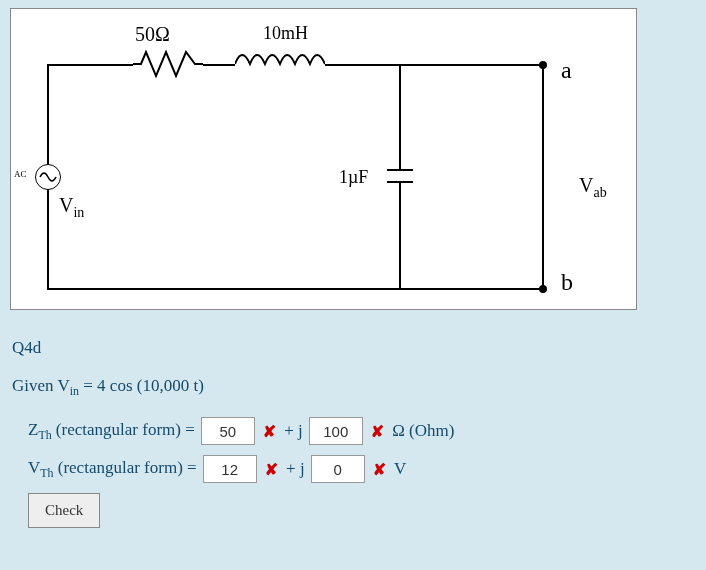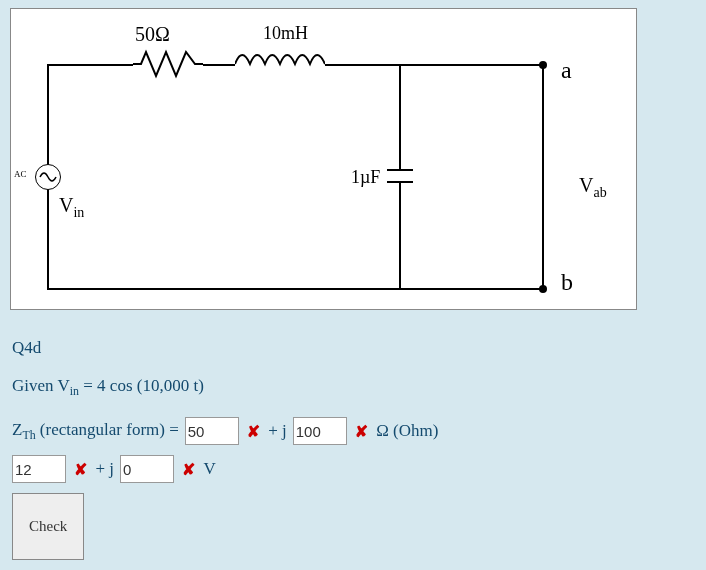--- a/index.html
+++ b/index.html
@@ -7,24 +7,24 @@
 .wire{position:absolute;background:#000}
 .hline{height:2px}
 .vline{width:2px}
 .dot{position:absolute;width:8px;height:8px;background:#000;border-radius:50%}
 .lbl{position:absolute;color:#000}
 .resistor{position:absolute}
 .inductor{position:absolute}
 .source{position:absolute;width:24px;height:24px;border:1.5px solid #000;border-radius:50%;background:#fff}
 .content{padding:6px 12px;color:#144a6e;font-size:17px}
 .content p{margin:18px 0}
-.row{margin:10px 0;display:flex;align-items:center;flex-wrap:wrap;gap:6px}
-input.num{width:48px;height:24px;font-size:15px;text-align:left;border:1px solid #999;background:#fff;color:#333}
+.row{margin:10px 16px;display:flex;align-items:center;flex-wrap:wrap;gap:6px}
+input.num{width:48px;height:24px;font-size:15px;text-align:center;border:1px solid #999;background:#fff;color:#333}
 .mark{color:#c00;font-weight:bold;font-size:16px;margin:0 2px}
-.btn{background:#eee;border:1px solid #888;padding:24px 16px;font-size:15px;color:#333;cursor:pointer;font-family:inherit}
+.btn{background:#eee;border:1px solid #888;padding:8px 16px;font-size:15px;color:#333;cursor:pointer;font-family:inherit}
 sub{font-size:0.7em}
 </style>
 </head>
 <body>
 
 <div class="circuit-box">
 
   <div class="wire vline" style="left:36px;top:55px;height:225px"></div>
 
   <div class="wire hline" style="left:36px;top:279px;width:496px"></div>
@@ -55,21 +55,21 @@
 
   <div class="source" style="left:24px;top:155px">
     <svg width="24" height="24">
         <path d="M4,12 Q8,4 12,12 Q16,20 20,12" fill="none" stroke="#000" stroke-width="1.5"></path>
       </svg>
   </div>
   <span class="lbl" style="left:3px;top:160px;font-size:9px">AC</span>
 
   <span class="lbl" style="left:124px;top:14px;font-size:20px">50Ω</span>
   <span class="lbl" style="left:252px;top:14px;font-size:18px">10mH</span>
-  <span class="lbl" style="left:340px;top:158px;font-size:18px">1µF</span>
+  <span class="lbl" style="left:328px;top:158px;font-size:18px">1µF</span>
   <span class="lbl" style="left:48px;top:185px;font-size:20px"><span>V</span><sub>in</sub></span>
   <span class="lbl" style="left:550px;top:48px;font-size:24px">a</span>
   <span class="lbl" style="left:550px;top:260px;font-size:24px">b</span>
   <span class="lbl" style="left:568px;top:165px;font-size:20px"><span>V</span><sub>ab</sub></span>
 </div>
 
 <div class="content">
   <p>Q4d</p>
   <p><span>Given V</span><sub>in</sub><span> = 4 cos (10,000 t)</span></p>
 
@@ -77,20 +77,21 @@
     <span><span>Z</span><sub>Th</sub><span> (rectangular form) = </span></span>
     <input class="num" value="50" style="">
     <span class="mark">✘</span>
     <span>+ j</span>
     <input class="num" value="100" style="">
     <span class="mark">✘</span>
     <span>Ω (Ohm)</span>
   </div>
 
   <div class="row">
+    <span><span>V</span><sub>Th</sub><span> (rectangular form) = </span></span>
     <input class="num" value="12" style="">
     <span class="mark">✘</span>
     <span>+ j</span>
     <input class="num" value="0" style="">
     <span class="mark">✘</span>
     <span>V</span>
   </div>
 
   <div class="row">
     <button class="btn">Check</button>

